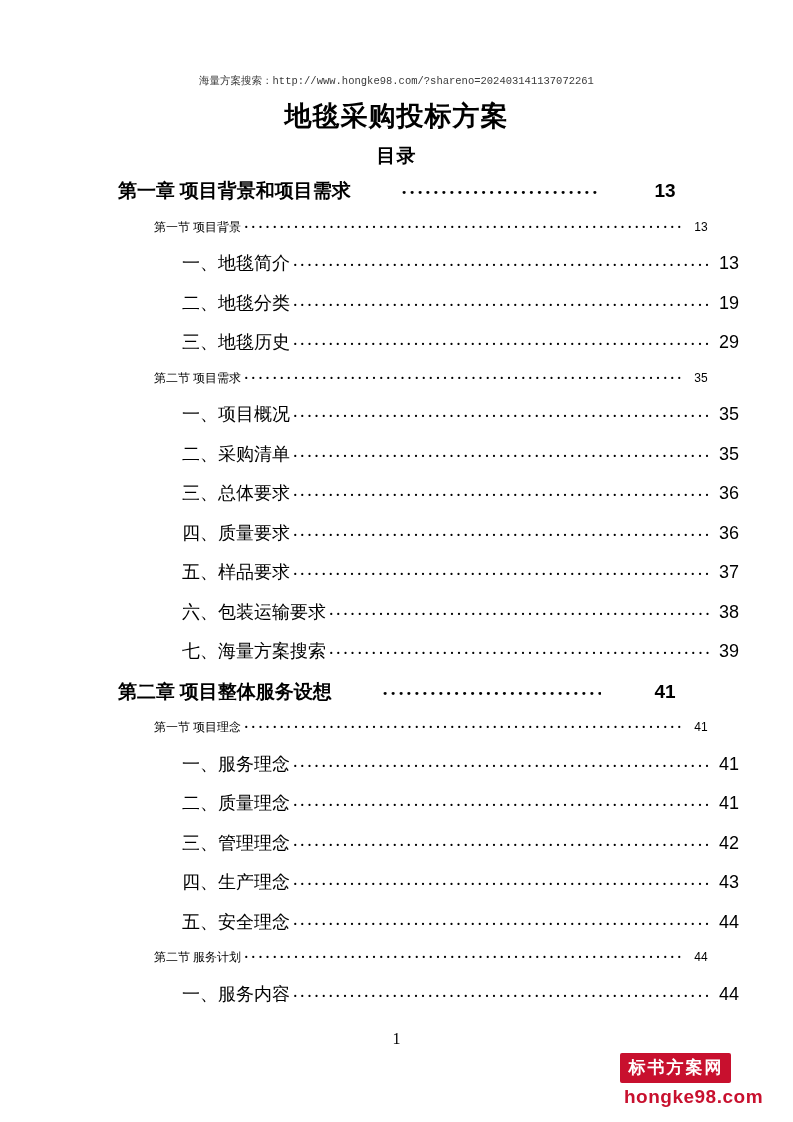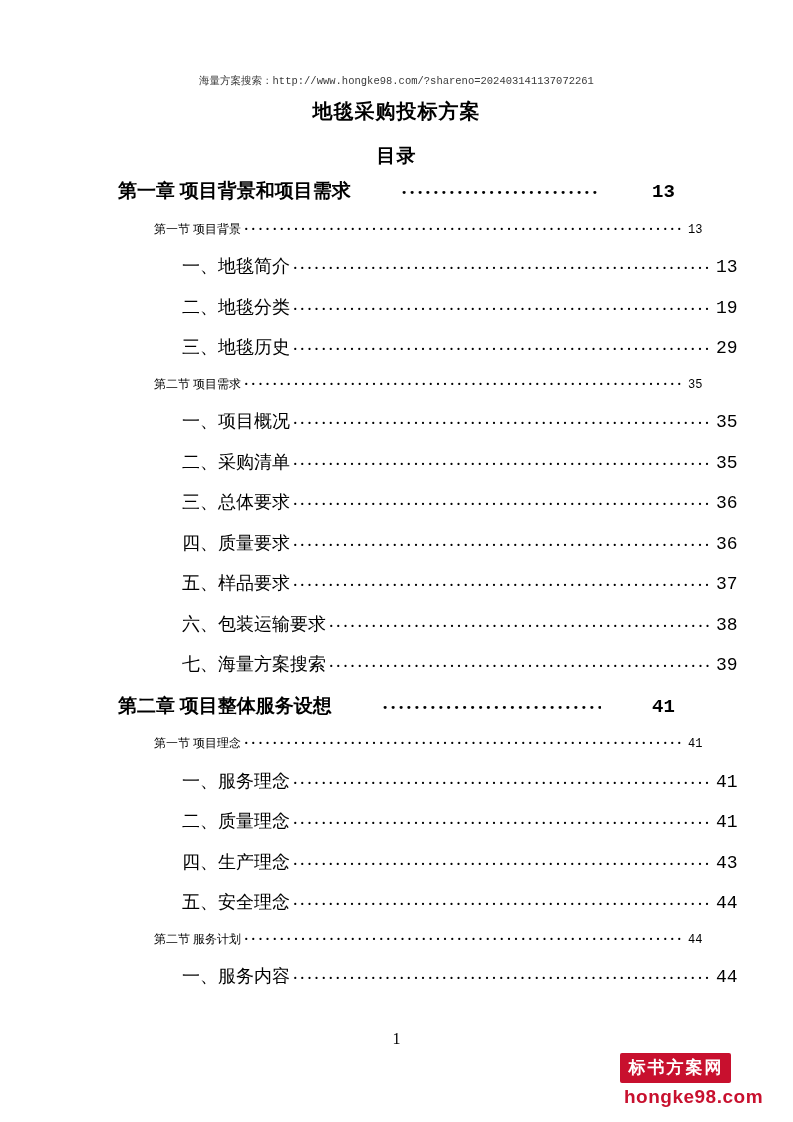--- a/index.html
+++ b/index.html
@@ -33,21 +33,21 @@
     letter-spacing: 0px;
     white-space: nowrap;
   }
   .doc-title {
     position: absolute;
     top: 98px;
     left: 0;
     width: 793px;
     text-align: center;
     font-family: "DejaVu Serif", "Liberation Serif", serif;
-    font-size: 20px;
+    font-size: 27px;
     font-weight: bold;
     letter-spacing: 1px;
   }
   .toc-heading {
     position: absolute;
     top: 143px;
     left: 0;
     width: 793px;
     text-align: center;
     font-family: "DejaVu Serif", "Liberation Serif", serif;
@@ -107,22 +107,22 @@
     white-space: nowrap;
   }
   .toc-row.lvl1 .toc-dots::after {
     letter-spacing: 3.2px;
     font-size: 19px;
     font-weight: bold;
   }
   .toc-page {
     flex: 0 0 auto;
     min-width: 26px;
-    text-align: left;
-    font-family: Liberation Mono, monospace;
+    text-align: center;
+    font-family: Liberation Sans, sans-serif;
   }
   .page-number {
     position: absolute;
     top: 1030px;
     left: 0;
     width: 793px;
     text-align: center;
     font-size: 16px;
   }
   .watermark {
@@ -263,20 +263,25 @@
       <span class="toc-dots"></span>
       <span class="toc-page">41</span>
     </div>
 
     <div class="toc-row lvl3">
       <span class="toc-label">二、质量理念</span>
       <span class="toc-dots"></span>
       <span class="toc-page">41</span>
     </div>
 
+    <div class="toc-row lvl3">
+      <span class="toc-label">三、管理理念</span>
+      <span class="toc-dots"></span>
+      <span class="toc-page">42</span>
+    </div>
 
     <div class="toc-row lvl3">
       <span class="toc-label">四、生产理念</span>
       <span class="toc-dots"></span>
       <span class="toc-page">43</span>
     </div>
 
     <div class="toc-row lvl3">
       <span class="toc-label">五、安全理念</span>
       <span class="toc-dots"></span>

